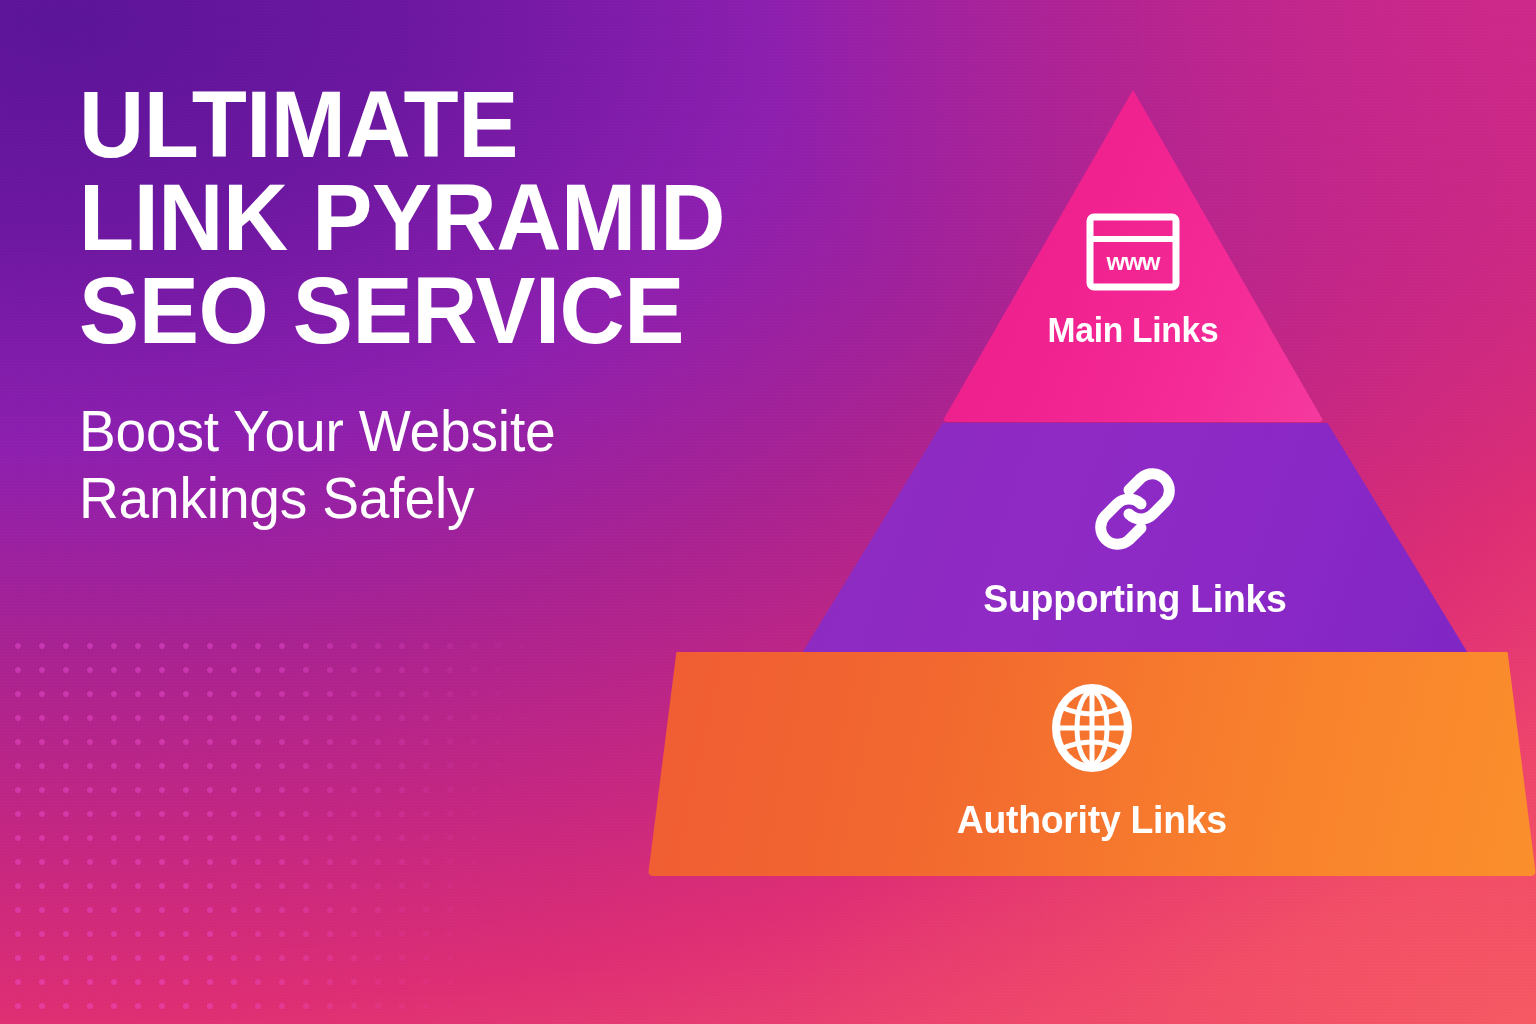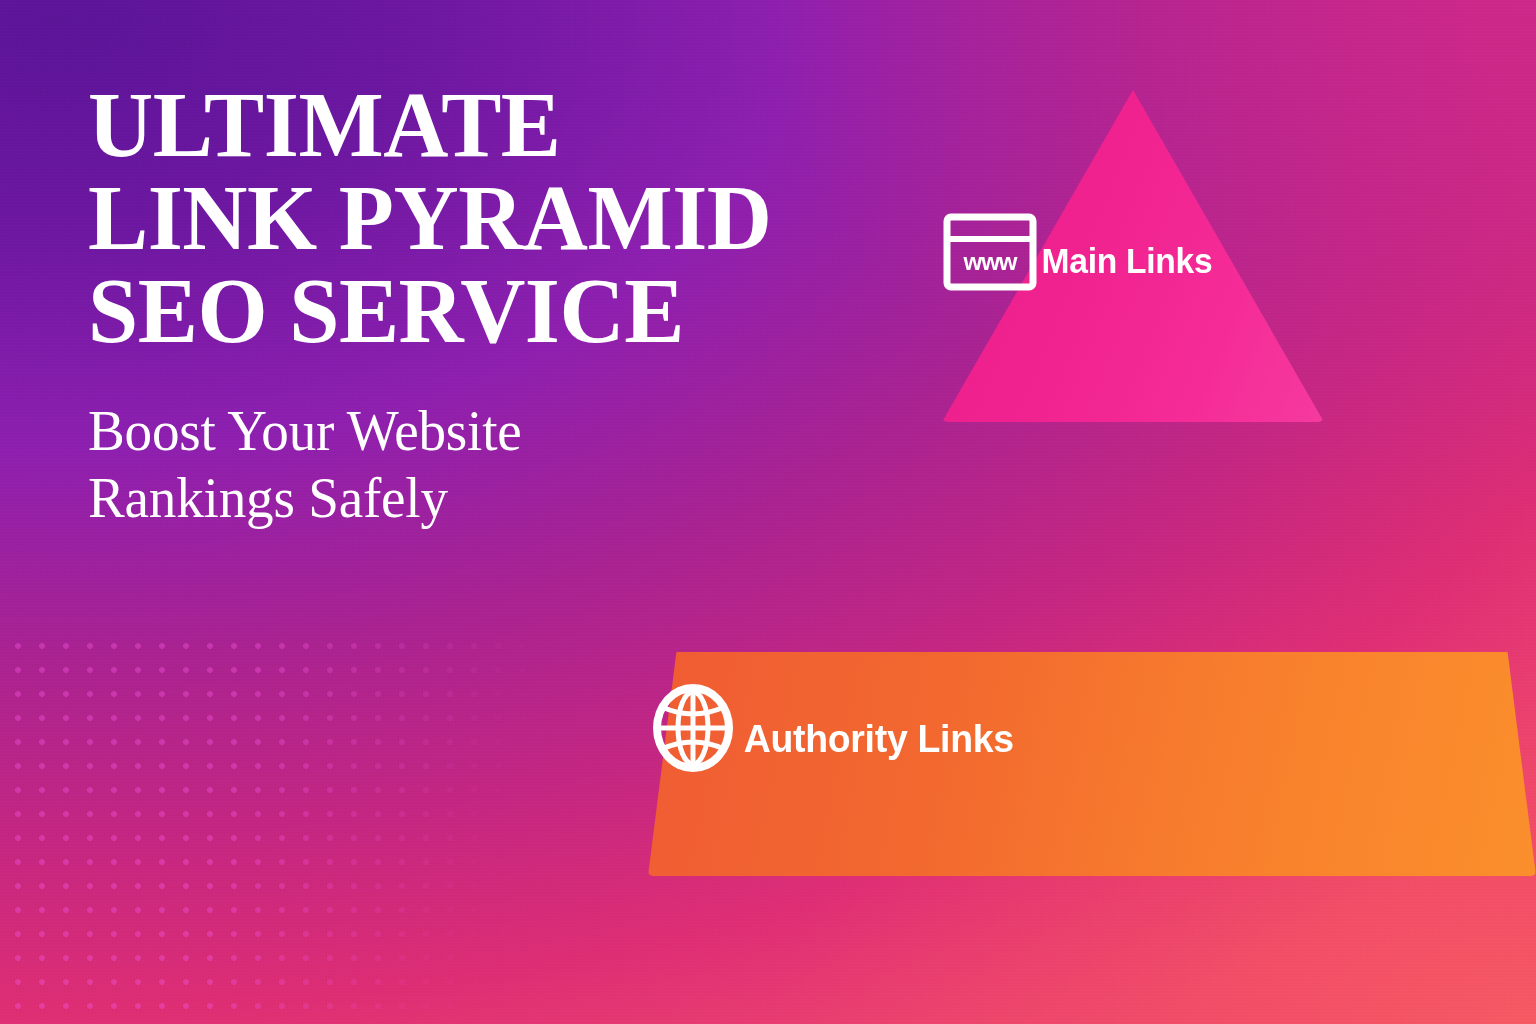--- a/index.html
+++ b/index.html
@@ -71,24 +71,23 @@
     background-size: 24px 24px;
     background-position: 6px 6px;
     -webkit-mask-image: linear-gradient(100deg, rgba(0,0,0,1) 0%, rgba(0,0,0,1) 42%, rgba(0,0,0,0) 88%);
     mask-image: linear-gradient(100deg, rgba(0,0,0,1) 0%, rgba(0,0,0,1) 42%, rgba(0,0,0,0) 88%);
     pointer-events: none;
   }
 
   
   .copy {
     position: absolute;
-    left: 88px;
+    left: 79px;
     top: 78px;
     width: 820px;
-    font-family: Liberation Serif, serif;
   }
   .headline {
     color: #ffffff;
     font-size: 94px;
     line-height: 0.99;
     font-weight: 700;
     letter-spacing: -0.5px;
     margin: 0;
     text-transform: uppercase;
     transform: scaleX(0.96);
@@ -124,21 +123,21 @@
   }
   .tier-shape {
     position: absolute;
     inset: 0;
   }
   .tier-content {
     position: absolute;
     left: 0;
     right: 0;
     display: flex;
-    flex-direction: row;
+    flex-direction: column;
     align-items: center;
   }
   .tier-label {
     color: #ffffff;
     font-weight: 700;
     letter-spacing: -0.3px;
     transform: scaleX(0.96);
     white-space: nowrap;
   }
 
@@ -202,20 +201,34 @@
           <svg width="96" height="80" viewBox="0 0 96 80" fill="none" xmlns="http://www.w3.org/2000/svg">
             <rect x="5" y="5" width="86" height="70" rx="4" ry="4" stroke="#ffffff" stroke-width="7" fill="none"></rect>
             <line x1="5" y1="27" x2="91" y2="27" stroke="#ffffff" stroke-width="6"></line>
             <text x="48" y="58" text-anchor="middle" font-family="Liberation Sans, sans-serif" font-size="24" font-weight="700" fill="#ffffff" letter-spacing="-1">www</text>
           </svg>
         </span>
         <span class="tier-label">Main Links</span>
       </div>
     </div>
 
+    <div class="tier tier-mid">
+      <div class="tier-shape"></div>
+      <div class="tier-content">
+        <span class="icon-wrap">
+          <svg width="92" height="92" viewBox="0 0 92 92" fill="none" xmlns="http://www.w3.org/2000/svg">
+            <g stroke="#ffffff" stroke-width="11" stroke-linecap="round" fill="none">
+              <path d="M40 27 L52 15 a17 17 0 0 1 24 24 L64 51 a17 17 0 0 1 -24 0"></path>
+              <path d="M52 65 L40 77 a17 17 0 0 1 -24 -24 L28 41 a17 17 0 0 1 24 0"></path>
+            </g>
+          </svg>
+        </span>
+        <span class="tier-label">Supporting Links</span>
+      </div>
+    </div>
 
     <div class="tier tier-bot">
       <div class="tier-shape"></div>
       <div class="tier-content">
         <span class="icon-wrap">
           <svg width="90" height="96" viewBox="0 0 90 96" fill="none" xmlns="http://www.w3.org/2000/svg">
             <defs>
               <mask id="globe-mask">
                 <rect x="0" y="0" width="90" height="96" fill="#000"></rect>
                 <ellipse cx="45" cy="48" rx="40" ry="44" fill="#fff"></ellipse>

